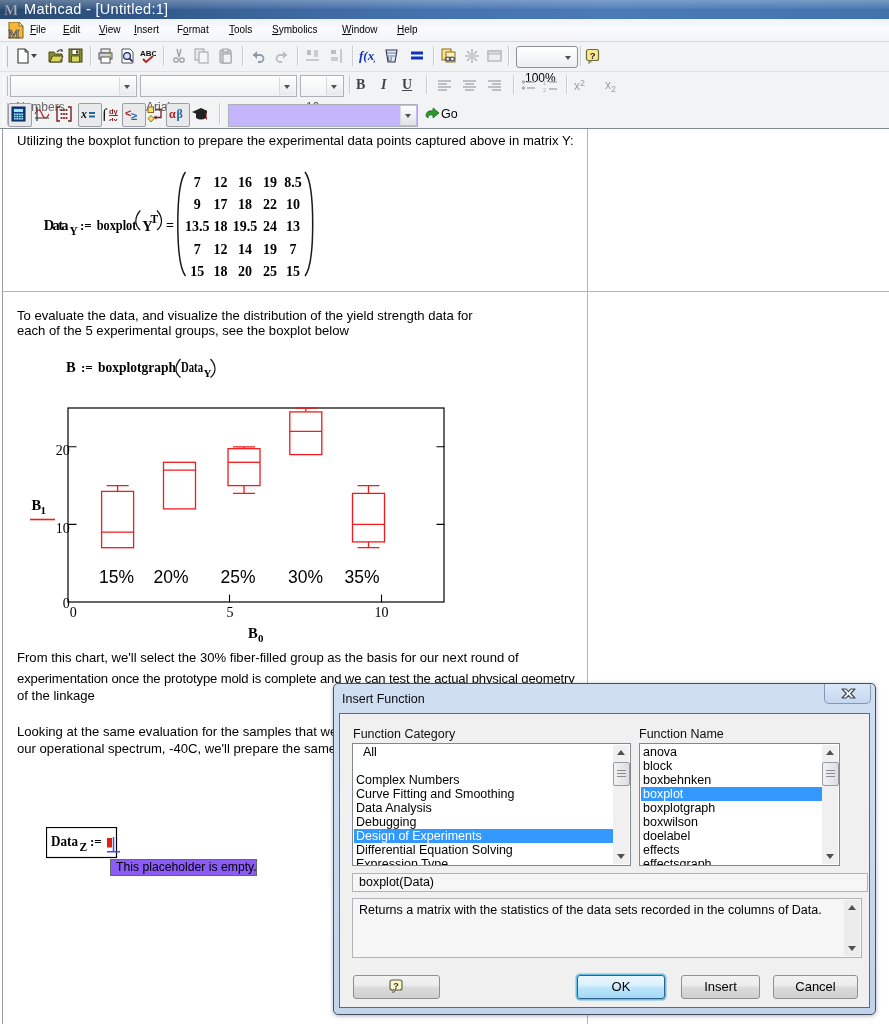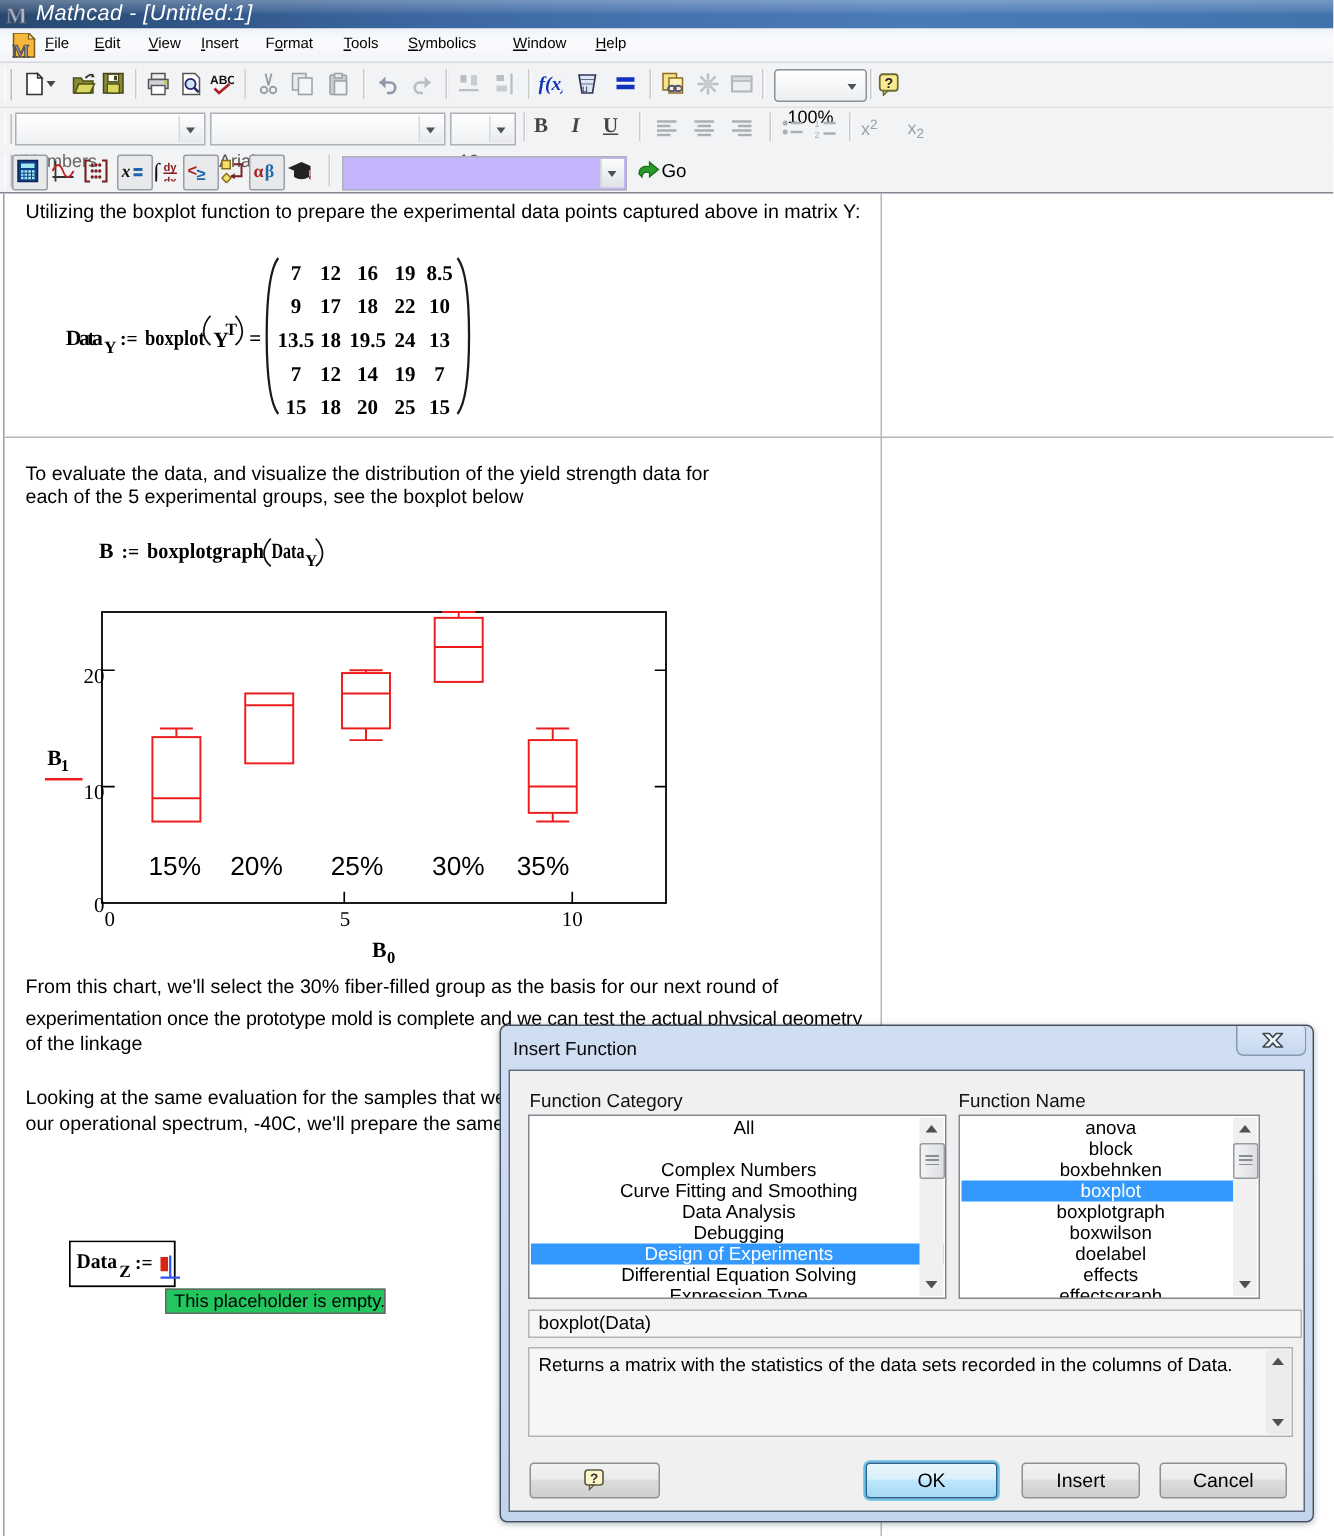--- a/index.html
+++ b/index.html
@@ -3,21 +3,21 @@
 <meta charset="utf-8">
 <style>
 html,body{margin:0;padding:0;}
 body{width:889px;height:1024px;overflow:hidden;font-family:"Liberation Sans",sans-serif;}
 .abs{position:absolute;}
 #app{position:relative;width:889px;height:1024px;background:#fff;overflow:hidden;}
 
 #titlebar{left:0;top:0;width:889px;height:19px;
  background:linear-gradient(90deg,#27486f 0%,#2e5280 10%,#3a649c 28%,#4572ae 48%,#4a7ab7 68%,#4677b3 85%,#4272ab 100%);}
 #titlebar .sheen{position:absolute;left:0;top:0;width:100%;height:9px;background:linear-gradient(rgba(255,255,255,.28),rgba(255,255,255,.05));}
-#titletxt{position:absolute;left:24px;top:1px;font-size:14.5px;color:#fff;letter-spacing:.3px;font-style:italic;}
+#titletxt{position:absolute;left:24px;top:1px;font-size:14.5px;color:#fff;letter-spacing:.3px;}
 
 #menubar{left:0;top:19px;width:889px;height:22px;background:linear-gradient(#eef2f8,#fafbfd 40%,#f2f4f8);border-bottom:1px solid #d4d7dc;}
 .menu{position:absolute;top:24px;font-size:10px;color:#000;}
 .menu u{text-decoration:underline;}
 
 .tbar{left:0;width:889px;background:#f2f3f4;}
 #tb1{top:42px;height:29px;border-bottom:1px solid #e0e1e3;}
 #tb2{top:72px;height:28px;border-bottom:1px solid #e0e1e3;}
 #tb3{top:100px;height:28px;}
 .grip{position:absolute;left:3px;width:3px;border-left:1px solid #fff;border-right:1px solid #bcbec2;}
@@ -32,21 +32,21 @@
 #doc{left:0;top:128px;width:889px;height:896px;background:#fff;border-top:1px solid #828790;}
 #doc .lborder{position:absolute;left:2px;top:0;width:1px;height:896px;background:#9a9da1;}
 #doc .margin{position:absolute;left:587px;top:0;width:1px;height:896px;background:#b4b6b9;}
 #doc .pbreak{position:absolute;left:3px;top:162px;width:886px;height:1px;background:#b4b6b9;}
 .dtext{position:absolute;font-size:13.1px;color:#000;white-space:nowrap;}
 
 #dlg{left:333px;top:683px;width:541px;height:330px;background:linear-gradient(#d0def2,#c2d3ec);border:1px solid #454f5e;border-radius:5px;box-shadow:0 1px 4px rgba(80,90,110,.45);}
 #dlgtitle{position:absolute;left:8px;top:8px;font-size:12.5px;color:#08090c;}
 #dlgclient{position:absolute;left:5px;top:29px;width:529px;height:293px;background:#f0f0f0;border:1px solid #5c6b80;}
 .dlab{position:absolute;font-size:12.5px;color:#101010;}
-.listbox{position:absolute;background:#fff;border:1px solid #82878f;font-size:12.5px;text-align:center;}
+.listbox{position:absolute;background:#fff;border:1px solid #82878f;font-size:12.5px;}
 .li{position:absolute;left:1px;right:1px;height:14px;line-height:14px;padding-left:2px;color:#000;white-space:nowrap;overflow:hidden;}
 .li.sel{background:#3399ff;color:#fff;}
 .sbar{position:absolute;top:1px;bottom:1px;right:1px;width:16px;background:#f0f0f0;}
 .sarr{position:absolute;left:4px;width:0;height:0;}
 .sarr.up{top:5px;border:4px solid transparent;border-bottom:5px solid #505050;border-top:none;}
 .sarr.dn{bottom:5px;border:4px solid transparent;border-top:5px solid #505050;border-bottom:none;}
 .sthumb{position:absolute;left:0;width:15px;background:linear-gradient(90deg,#f2f3f4,#dcdee1);border:1px solid #979ba1;border-radius:2px;}
 .btn{position:absolute;height:22px;background:linear-gradient(#f2f2f2 0%,#ebebeb 45%,#dcdcdc 50%,#cfcfcf 100%);border:1px solid #8e9094;border-radius:3px;font-size:13px;color:#000;text-align:center;line-height:21px;}
 </style>
 </head>
@@ -461,21 +461,21 @@
        <rect x="0.5" y="0.5" width="70" height="30" fill="#fff" stroke="#000" stroke-width="1.2"></rect>
        <g font-family="Liberation Serif" font-weight="bold" fill="#000">
          <text x="5" y="18.5" font-size="14" textLength="27" lengthAdjust="spacingAndGlyphs">Data</text>
          <text x="33.5" y="24" font-size="11.5">Z</text>
          <text x="44" y="19" font-size="13">:=</text>
        </g>
        <rect x="61" y="11" width="5" height="9.5" fill="#dd2211"></rect>
        <path d="M67.5 10 v15 M61 24.7 h13" stroke="#3355ee" stroke-width="1.5" fill="none"></path>
      </svg>
 
-     <div class="abs" style="left:110px;top:730px;width:140px;height:15px;background:#22c55e;border:1px solid #666;font-size:12.2px;line-height:15px;padding-left:5px;white-space:nowrap">This placeholder is empty.</div>
+     <div class="abs" style="left:110px;top:730px;width:140px;height:15px;background:#8b5cf6;border:1px solid #666;font-size:12.2px;line-height:15px;padding-left:5px;white-space:nowrap">This placeholder is empty.</div>
     </div>
   </div>
 
   <div class="abs" id="dlg">
     <div id="dlgtitle">Insert Function</div>
     <div class="abs" style="left:490px;top:0px;width:45px;height:19px;background:linear-gradient(#dbe7f7,#c6d8ef);border:1px solid #8598b2;border-top:none;border-radius:0 3px 5px 5px;">
       <svg width="45" height="19">
           <path d="M17 5 l4.2 0 2.3 2.6 2.3-2.6 4.2 0 -4.3 4.5 4.3 4.5 -4.2 0 -2.3-2.6 -2.3 2.6 -4.2 0 4.3-4.5 z" fill="#f4f7fa" stroke="#3b4754" stroke-width="1.1" stroke-linejoin="round"></path>
         </svg>
     </div>

